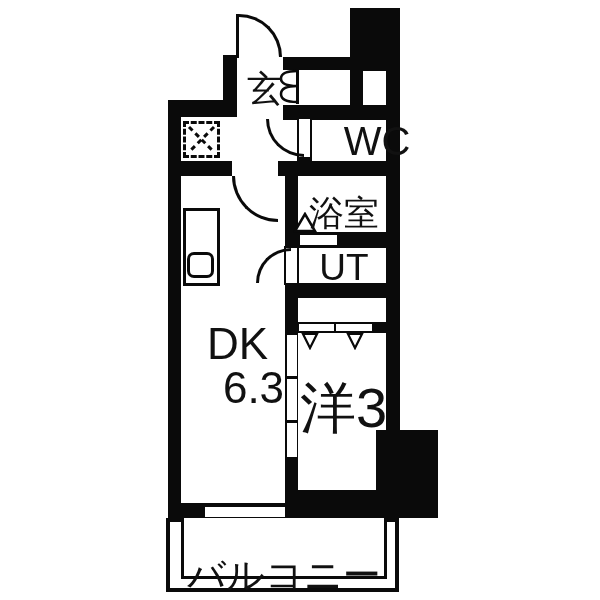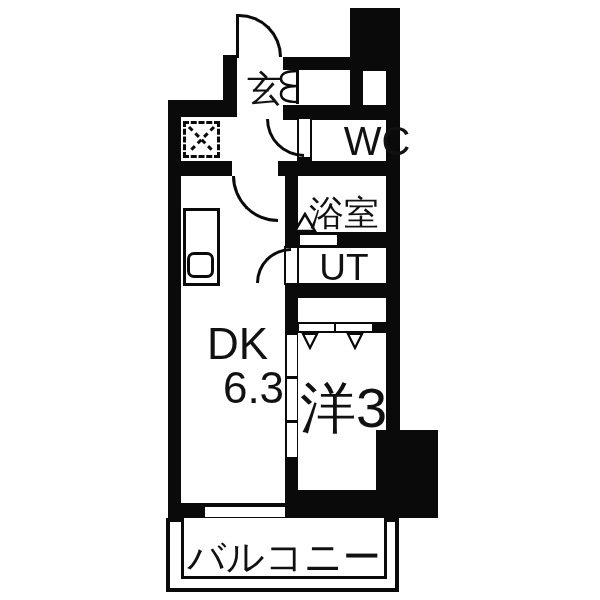--- a/index.html
+++ b/index.html
@@ -89,15 +89,15 @@
   <div style="position:absolute;left:166px;top:518px;width:233px;height:74px;box-sizing:border-box;border:4px solid #0a0a0a;background:#fff;"></div>
   <div style="position:absolute;left:181px;top:518px;width:206px;height:61px;box-sizing:border-box;border:3px solid #0a0a0a;border-top:none;background:#fff;"></div>
 
   <div class="txt" style="left:246px;top:71px;width:38px;font-size:36px;">玄</div>
   <div class="txt" style="left:309px;top:121px;width:76px;font-size:40px;margin-left:30px;">WC</div>
   <div class="txt" style="left:303px;top:179px;width:82px;font-size:35px;margin-top:16px;">浴室</div>
   <div class="txt" style="left:190px;top:322px;width:95px;font-size:44px;">DK</div>
   <div class="txt" style="left:306px;top:249px;width:76px;font-size:37px;">UT</div>
   <div class="txt" style="left:206px;top:366px;width:95px;font-size:44px;">6.3</div>
   <div class="txt" style="left:300px;top:380px;width:86px;font-size:56px;">洋3</div>
-  <div class="txt" style="left:184px;top:538px;width:200px;font-size:38px;">バルコニー</div>
+  <div class="txt" style="left:184px;top:556px;width:200px;font-size:38px;">バルコニー</div>
 
 </div>
 
 </body></html>

